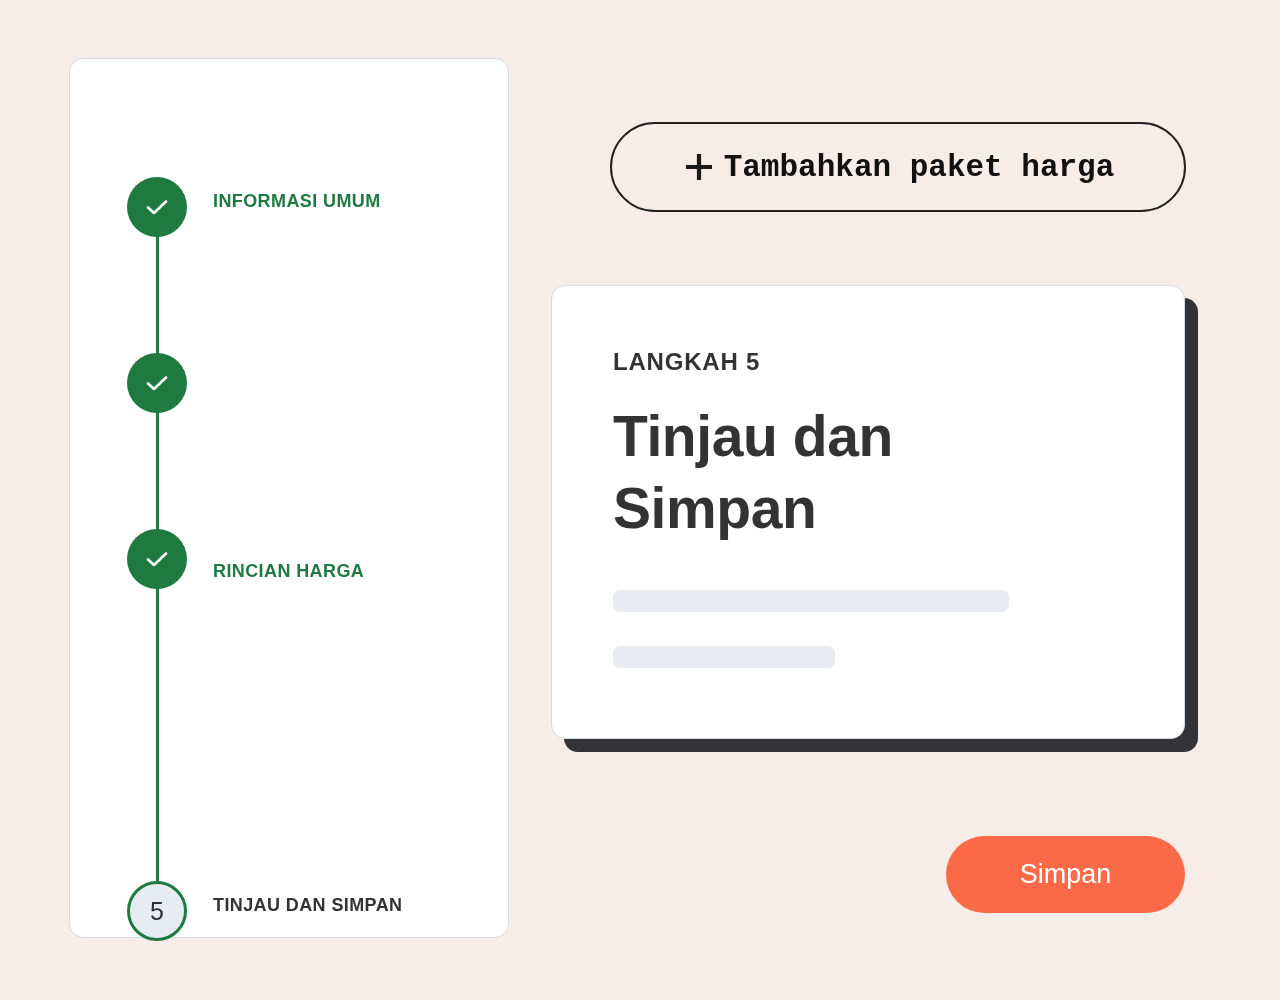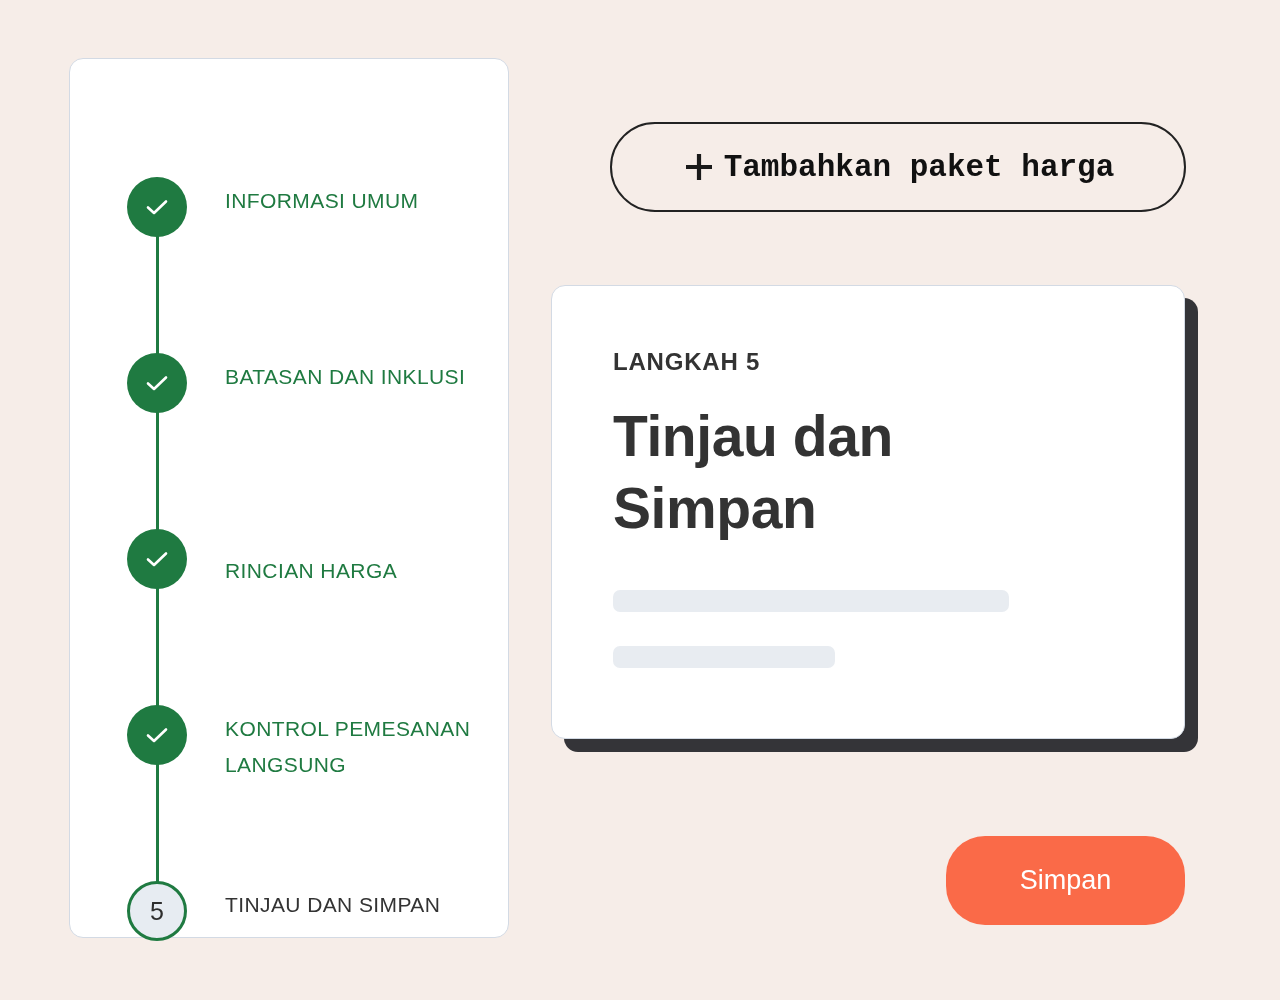--- a/index.html
+++ b/index.html
@@ -73,23 +73,23 @@
 
   .step-number {
     font-size: 25px;
     font-weight: 400;
     color: #2E2E2E;
     line-height: 1;
     font-family: "Liberation Sans", "DejaVu Sans", sans-serif;
   }
 
   .step-label {
-    margin-left: 38px;
-    font-size: 21px;
-    font-weight: normal;
+    margin-left: 26px;
+    font-size: 18px;
+    font-weight: bold;
     line-height: 36px;
     letter-spacing: 0.4px;
     text-transform: uppercase;
     padding-top: 6px;
     max-width: 300px;
   }
 
   .step-label.done { color: #1F7A41; }
   .step-label.current { color: #333333; }
 
@@ -194,21 +194,21 @@
 
   .skeleton-bar.long { width: 396px; }
   .skeleton-bar.short { width: 222px; margin-top: 34px; }
 
   
   .save-button {
     position: absolute;
     left: 946px;
     top: 836px;
     width: 239px;
-    height: 89px;
+    height: 77px;
     background: #FA6A48;
     border: none;
     border-radius: 39px;
     color: #FFFFFF;
     font-size: 27px;
     font-weight: 400;
     cursor: pointer;
     font-family: "Liberation Sans", "DejaVu Sans", sans-serif;
     display: flex;
     align-items: center;
@@ -234,40 +234,31 @@
       </div>
       <div class="step-label done">INFORMASI UMUM</div>
     </div>
 
     <div class="step" style="top:294px;">
       <div class="step-marker done">
         <svg class="check-icon" viewBox="0 0 28 28" fill="none">
           <path d="M5 14.5 L11 20 L23 8.5" stroke="#FFFFFF" stroke-width="2.6" stroke-linecap="round" stroke-linejoin="round"></path>
         </svg>
       </div>
-      <div class="step-label done">BATASAN DAN INKLUSI</div>
     </div>
 
     <div class="step" style="top:470px;align-items:flex-end;">
       <div class="step-marker done">
         <svg class="check-icon" viewBox="0 0 28 28" fill="none">
           <path d="M5 14.5 L11 20 L23 8.5" stroke="#FFFFFF" stroke-width="2.6" stroke-linecap="round" stroke-linejoin="round"></path>
         </svg>
       </div>
       <div class="step-label done">RINCIAN HARGA</div>
     </div>
 
-    <div class="step" style="top:646px;">
-      <div class="step-marker done">
-        <svg class="check-icon" viewBox="0 0 28 28" fill="none">
-          <path d="M5 14.5 L11 20 L23 8.5" stroke="#FFFFFF" stroke-width="2.6" stroke-linecap="round" stroke-linejoin="round"></path>
-        </svg>
-      </div>
-      <div class="step-label done">KONTROL PEMESANAN LANGSUNG</div>
-    </div>
 
     <div class="step" style="top:822px;">
       <div class="step-marker current">
         <span class="step-number">5</span>
       </div>
       <div class="step-label current">TINJAU DAN SIMPAN</div>
     </div>
 
   </div>
 </div>

